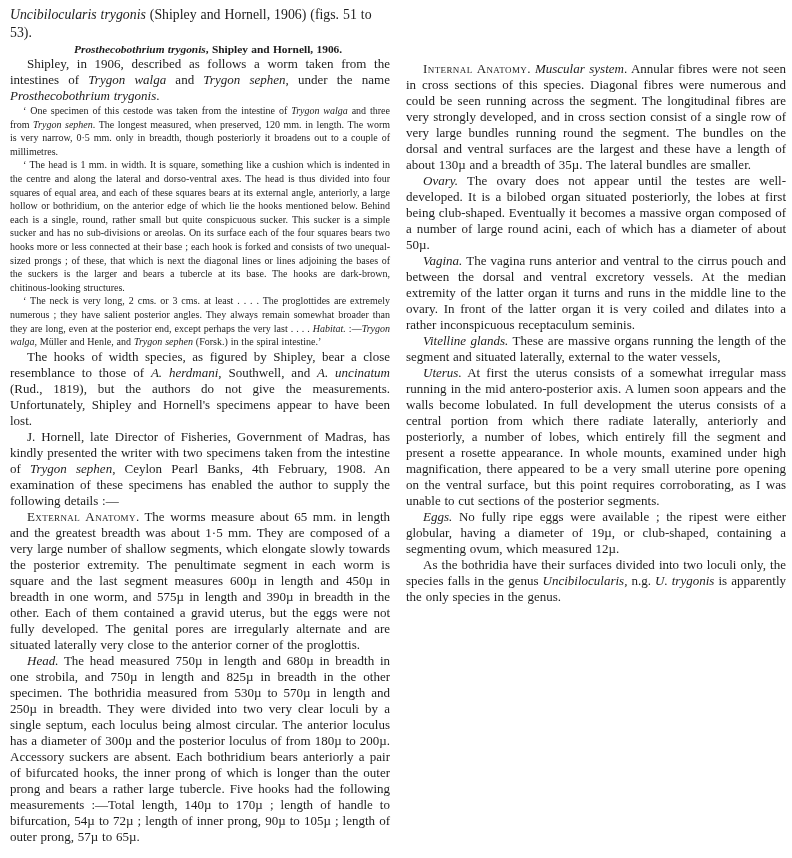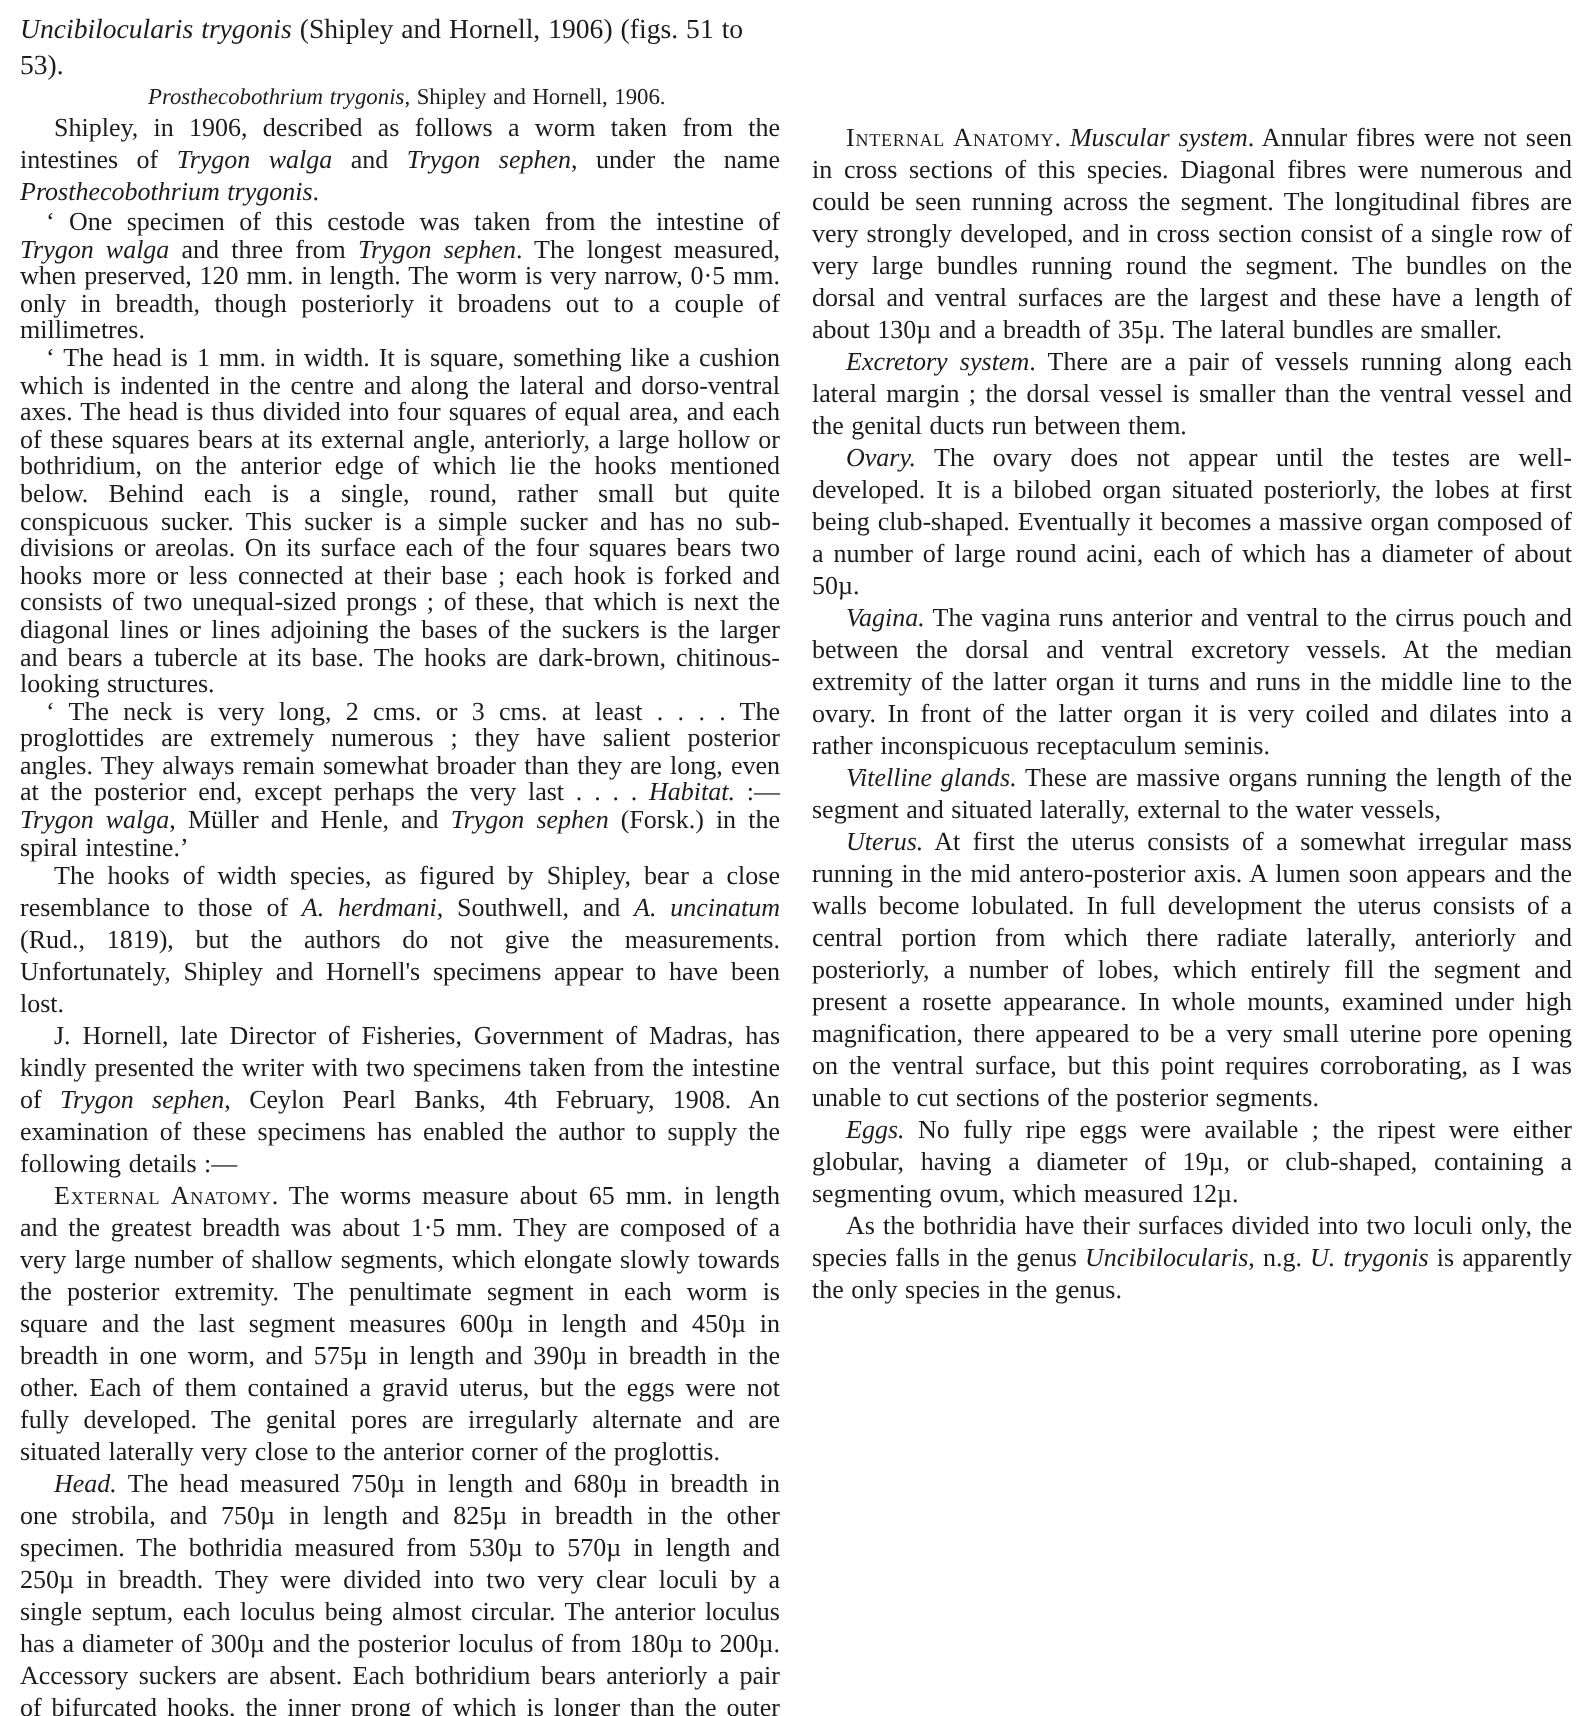--- a/index.html
+++ b/index.html
@@ -50,23 +50,24 @@
     text-indent: 50px;
     font-size: 11.4px;
     line-height: 14px;
     text-align: left;
   }
   p.synonym-entry {
     text-indent: 64px;
     font-size: 11.4px;
     line-height: 14px;
     text-align: left;
+    font-weight: bold;
   }
   p.quote {
-    font-size: 13px;
+    font-size: 10px;
     line-height: 13.6px;
     text-indent: 13px;
   }
   .it { font-style: italic; }
   .sc { font-variant: small-caps; letter-spacing: 0.4px; }
 </style>
 </head>
 <body style="background: rgb(255, 255, 255); color: rgb(28, 28, 28);">
 
 <div class="page">
@@ -77,21 +78,20 @@
       <p class="para quote"><span>‘ One specimen of this cestode was taken from the intestine of </span><span class="it">Trygon walga</span><span> and three from </span><span class="it">Trygon sephen</span><span>. The longest measured, when preserved, 120 mm. in length. The worm is very narrow, 0·5 mm. only in breadth, though posteriorly it broadens out to a couple of millimetres.</span></p>
       <p class="para quote"><span>‘ The head is 1 mm. in width. It is square, something like a cushion which is indented in the centre and along the lateral and dorso-ventral axes. The head is thus divided into four squares of equal area, and each of these squares bears at its external angle, anteriorly, a large hollow or bothridium, on the anterior edge of which lie the hooks mentioned below. Behind each is a single, round, rather small but quite conspicuous sucker. This sucker is a simple sucker and has no sub-divisions or areolas. On its surface each of the four squares bears two hooks more or less connected at their base ; each hook is forked and consists of two unequal-sized prongs ; of these, that which is next the diagonal lines or lines adjoining the bases of the suckers is the larger and bears a tubercle at its base. The hooks are dark-brown, chitinous-looking structures.</span></p>
       <p class="para quote"><span>‘ The neck is very long, 2 cms. or 3 cms. at least . . . . The proglottides are extremely numerous ; they have salient posterior angles. They always remain somewhat broader than they are long, even at the posterior end, except perhaps the very last . . . . </span><span class="it">Habitat.</span><span> :—</span><span class="it">Trygon walga</span><span>, Müller and Henle, and </span><span class="it">Trygon sephen</span><span> (Forsk.) in the spiral intestine.’</span></p>
       <p class="para body"><span>The hooks of width species, as figured by Shipley, bear a close resemblance to those of </span><span class="it">A. herdmani</span><span>, Southwell, and </span><span class="it">A. uncinatum</span><span> (Rud., 1819), but the authors do not give the measurements. Unfortunately, Shipley and Hornell's specimens appear to have been lost.</span></p>
       <p class="para body"><span>J. Hornell, late Director of Fisheries, Government of Madras, has kindly presented the writer with two specimens taken from the intestine of </span><span class="it">Trygon sephen</span><span>, Ceylon Pearl Banks, 4th February, 1908. An examination of these specimens has enabled the author to supply the following details :—</span></p>
       <p class="para body"><span class="sc">External Anatomy</span><span>. The worms measure about 65 mm. in length and the greatest breadth was about 1·5 mm. They are composed of a very large number of shallow segments, which elongate slowly towards the posterior extremity. The penultimate segment in each worm is square and the last segment measures 600µ in length and 450µ in breadth in one worm, and 575µ in length and 390µ in breadth in the other. Each of them contained a gravid uterus, but the eggs were not fully developed. The genital pores are irregularly alternate and are situated laterally very close to the anterior corner of the proglottis.</span></p>
       <p class="para body"><span class="it">Head.</span><span> The head measured 750µ in length and 680µ in breadth in one strobila, and 750µ in length and 825µ in breadth in the other specimen. The bothridia measured from 530µ to 570µ in length and 250µ in breadth. They were divided into two very clear loculi by a single septum, each loculus being almost circular. The anterior loculus has a diameter of 300µ and the posterior loculus of from 180µ to 200µ. Accessory suckers are absent. Each bothridium bears anteriorly a pair of bifurcated hooks, the inner prong of which is longer than the outer prong and bears a rather large tubercle. Five hooks had the following measurements :—Total length, 140µ to 170µ ; length of handle to bifurcation, 54µ to 72µ ; length of inner prong, 90µ to 105µ ; length of outer prong, 57µ to 65µ.</span></p>
     </div>
   <div class="col col-right">
       <p class="para body"><span class="sc">Internal Anatomy</span><span>. </span><span class="it">Muscular system</span><span>. Annular fibres were not seen in cross sections of this species. Diagonal fibres were numerous and could be seen running across the segment. The longitudinal fibres are very strongly developed, and in cross section consist of a single row of very large bundles running round the segment. The bundles on the dorsal and ventral surfaces are the largest and these have a length of about 130µ and a breadth of 35µ. The lateral bundles are smaller.</span></p>
-      <p class="para body"><span class="it">Excretory system</span><span>. There are a pair of vessels running along each lateral margin ; the dorsal vessel is smaller than the ventral vessel and the genital ducts run between them.</span></p>
       <p class="para body"><span class="it">Ovary.</span><span> The ovary does not appear until the testes are well-developed. It is a bilobed organ situated posteriorly, the lobes at first being club-shaped. Eventually it becomes a massive organ composed of a number of large round acini, each of which has a diameter of about 50µ.</span></p>
       <p class="para body"><span class="it">Vagina.</span><span> The vagina runs anterior and ventral to the cirrus pouch and between the dorsal and ventral excretory vessels. At the median extremity of the latter organ it turns and runs in the middle line to the ovary. In front of the latter organ it is very coiled and dilates into a rather inconspicuous receptaculum seminis.</span></p>
       <p class="para body"><span class="it">Vitelline glands.</span><span> These are massive organs running the length of the segment and situated laterally, external to the water vessels,</span></p>
       <p class="para body"><span class="it">Uterus.</span><span> At first the uterus consists of a somewhat irregular mass running in the mid antero-posterior axis. A lumen soon appears and the walls become lobulated. In full development the uterus consists of a central portion from which there radiate laterally, anteriorly and posteriorly, a number of lobes, which entirely fill the segment and present a rosette appearance. In whole mounts, examined under high magnification, there appeared to be a very small uterine pore opening on the ventral surface, but this point requires corroborating, as I was unable to cut sections of the posterior segments.</span></p>
       <p class="para body"><span class="it">Eggs.</span><span> No fully ripe eggs were available ; the ripest were either globular, having a diameter of 19µ, or club-shaped, containing a segmenting ovum, which measured 12µ.</span></p>
       <p class="para body"><span>As the bothridia have their surfaces divided into two loculi only, the species falls in the genus </span><span class="it">Uncibilocularis</span><span>, n.g. </span><span class="it">U. trygonis</span><span> is apparently the only species in the genus.</span></p>
     </div>
 </div>
 
 </body></html>

